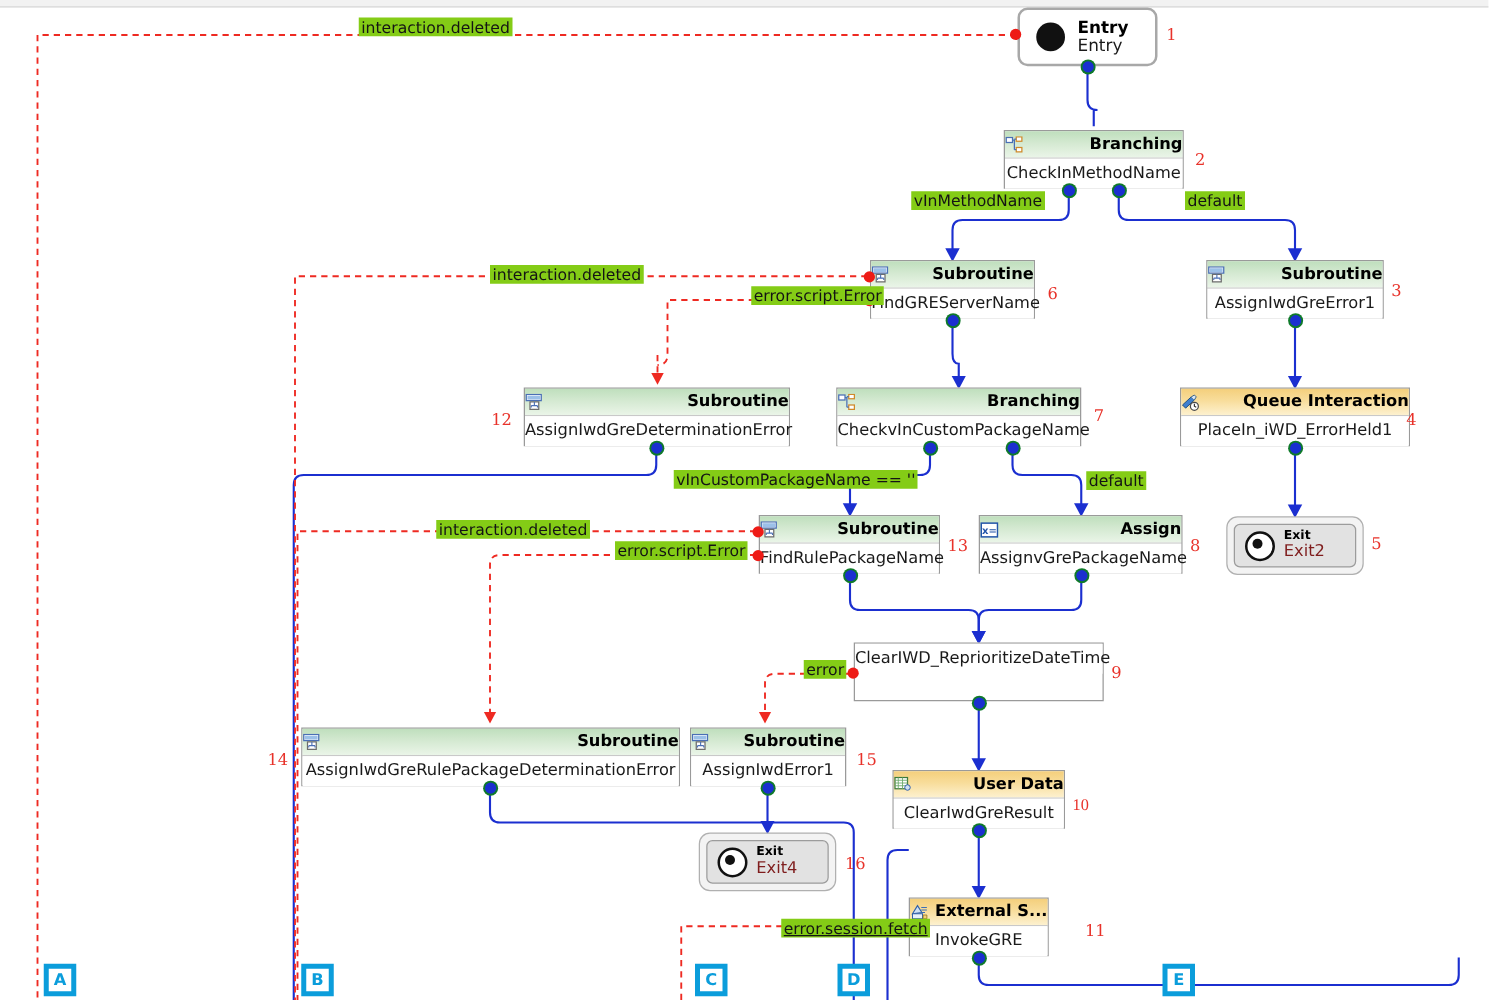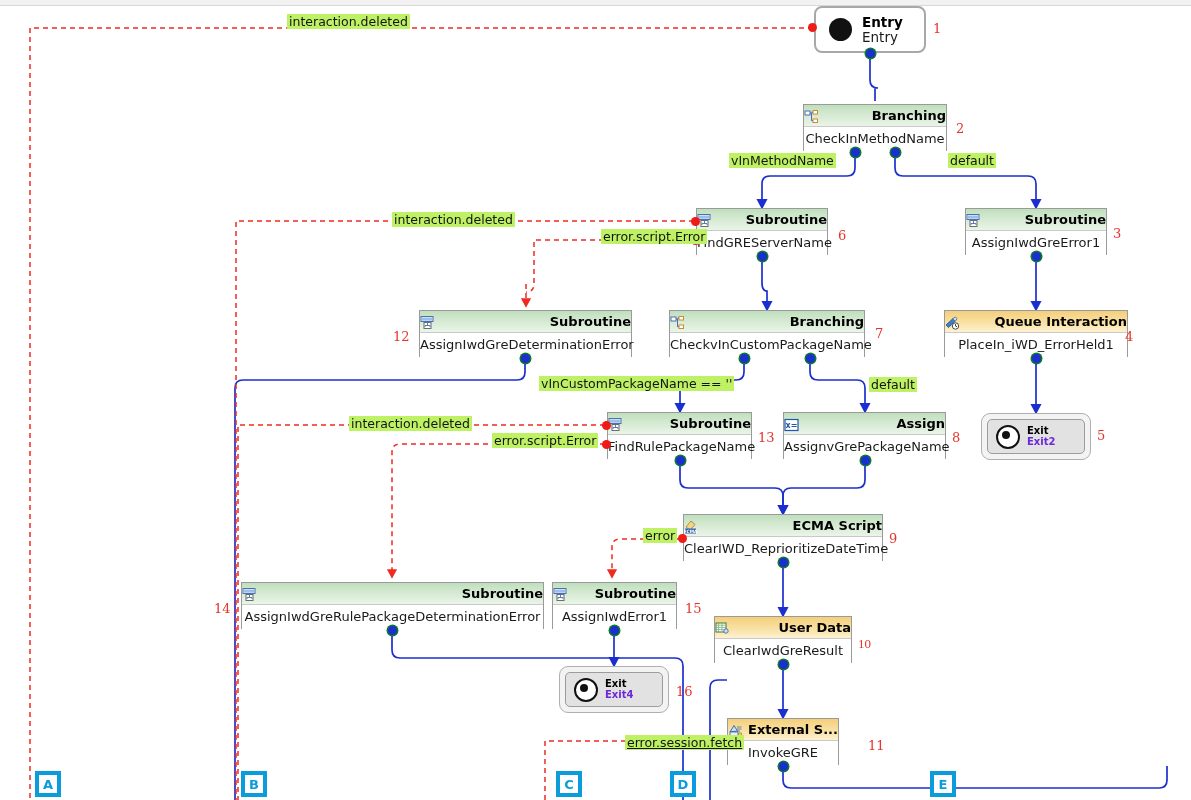--- a/index.html
+++ b/index.html
@@ -29,34 +29,34 @@
     position:absolute;left:5px;top:5px;right:5px;bottom:5px;border:1px solid #9c9c9c;border-radius:5px;
     background:#e2e2e2;display:flex;align-items:center;
   }
   .exitnode .dot{
     width:20px;height:20px;border-radius:50%;border:2px solid #111;background:#fff;margin-left:8px;
     position:relative;flex:0 0 auto;
   }
   .exitnode .dot::after{content:"";position:absolute;left:4px;top:4px;width:8px;height:8px;border-radius:50%;background:#111;}
   .exitnode .txt{margin-left:7px;line-height:1.05;}
   .exitnode .t1{font-size:10px;font-weight:bold;color:#000;}
-  .exitnode .t2{font-size:10px;color:#6d28d9;font-weight:bold;}
+  .exitnode .t2{font-size:13px;color:#7f1d1d;}
 
   
   .entrynode{position:absolute;box-sizing:border-box;border:2px solid #a8a8a8;border-radius:8px;background:#ffffff;display:flex;align-items:center;}
   .entrynode .bigdot{width:23px;height:23px;border-radius:50%;background:#111;margin-left:13px;flex:0 0 auto;}
   .entrynode .txt{margin-left:10px;line-height:1.1;}
   .entrynode .t1{font-size:13.5px;font-weight:bold;color:#000;}
   .entrynode .t2{font-size:13.5px;color:#1a1a1a;}
 
   
   .num{position:absolute;color:#e8322a;font-size:13px;font-family:"DejaVu Serif","Liberation Serif",serif;}
 
   
-  .elabel{position:absolute;font-size:12.5px;color:#141414;white-space:nowrap;background:#bef264;padding:0 2px;}
+  .elabel{position:absolute;font-size:12.5px;color:#141414;white-space:nowrap;background:#84cc16;padding:0 2px;}
 
   
   .marker{position:absolute;width:26px;height:26px;background:#0b9ddb;display:flex;align-items:center;justify-content:center;}
   .marker .in{width:18px;height:18px;background:#ffffff;display:flex;align-items:center;justify-content:center;
     color:#0b9ddb;font-size:13px;font-weight:bold;font-family:"DejaVu Sans","Liberation Sans",sans-serif;}
 
   
   .port{position:absolute;width:9px;height:9px;border-radius:50%;}
   .port.out{background:#1b2fd0;box-shadow:0 0 0 1.5px #0f7a2a;}
   .port.err{background:#ee1b16;}
@@ -292,30 +292,20 @@
           </svg>
       </span>
       <span>Assign</span>
     </div>
     <div class="body">AssignvGrePackageName</div>
   </div>
   <div class="num" style="left:952px;top:430px;">8</div>
   <div class="port out" style="left:861px;top:456px;"></div>
 
   <div class="node" style="left:683px;top:514px;width:200px;height:47px;">
-    <div class="hdr green">
-      <span class="ico">
-        <svg width="15" height="14" viewBox="0 0 15 14">
-            <path d="M2,7 L7,1 L11,4.5 L6,10 z" fill="#f2d48a" stroke="#9d7c22" stroke-width="0.8"></path>
-            <rect x="1" y="8.5" width="11" height="5" fill="#2f5fa8"></rect>
-            <text x="6.5" y="12.6" font-size="4.4" text-anchor="middle" fill="#fff" font-family="DejaVu Sans, sans-serif">ECMA</text>
-          </svg>
-      </span>
-      <span>ECMA Script</span>
-    </div>
     <div class="body">ClearIWD_ReprioritizeDateTime</div>
   </div>
   <div class="num" style="left:889px;top:531px;">9</div>
   <div class="port err" style="left:678px;top:534px;"></div>
   <div class="port out" style="left:779px;top:558px;"></div>
 
   <div class="node" style="left:714px;top:616px;width:138px;height:47px;">
     <div class="hdr orange">
       <span class="ico">
         <svg width="15" height="14" viewBox="0 0 15 14">

